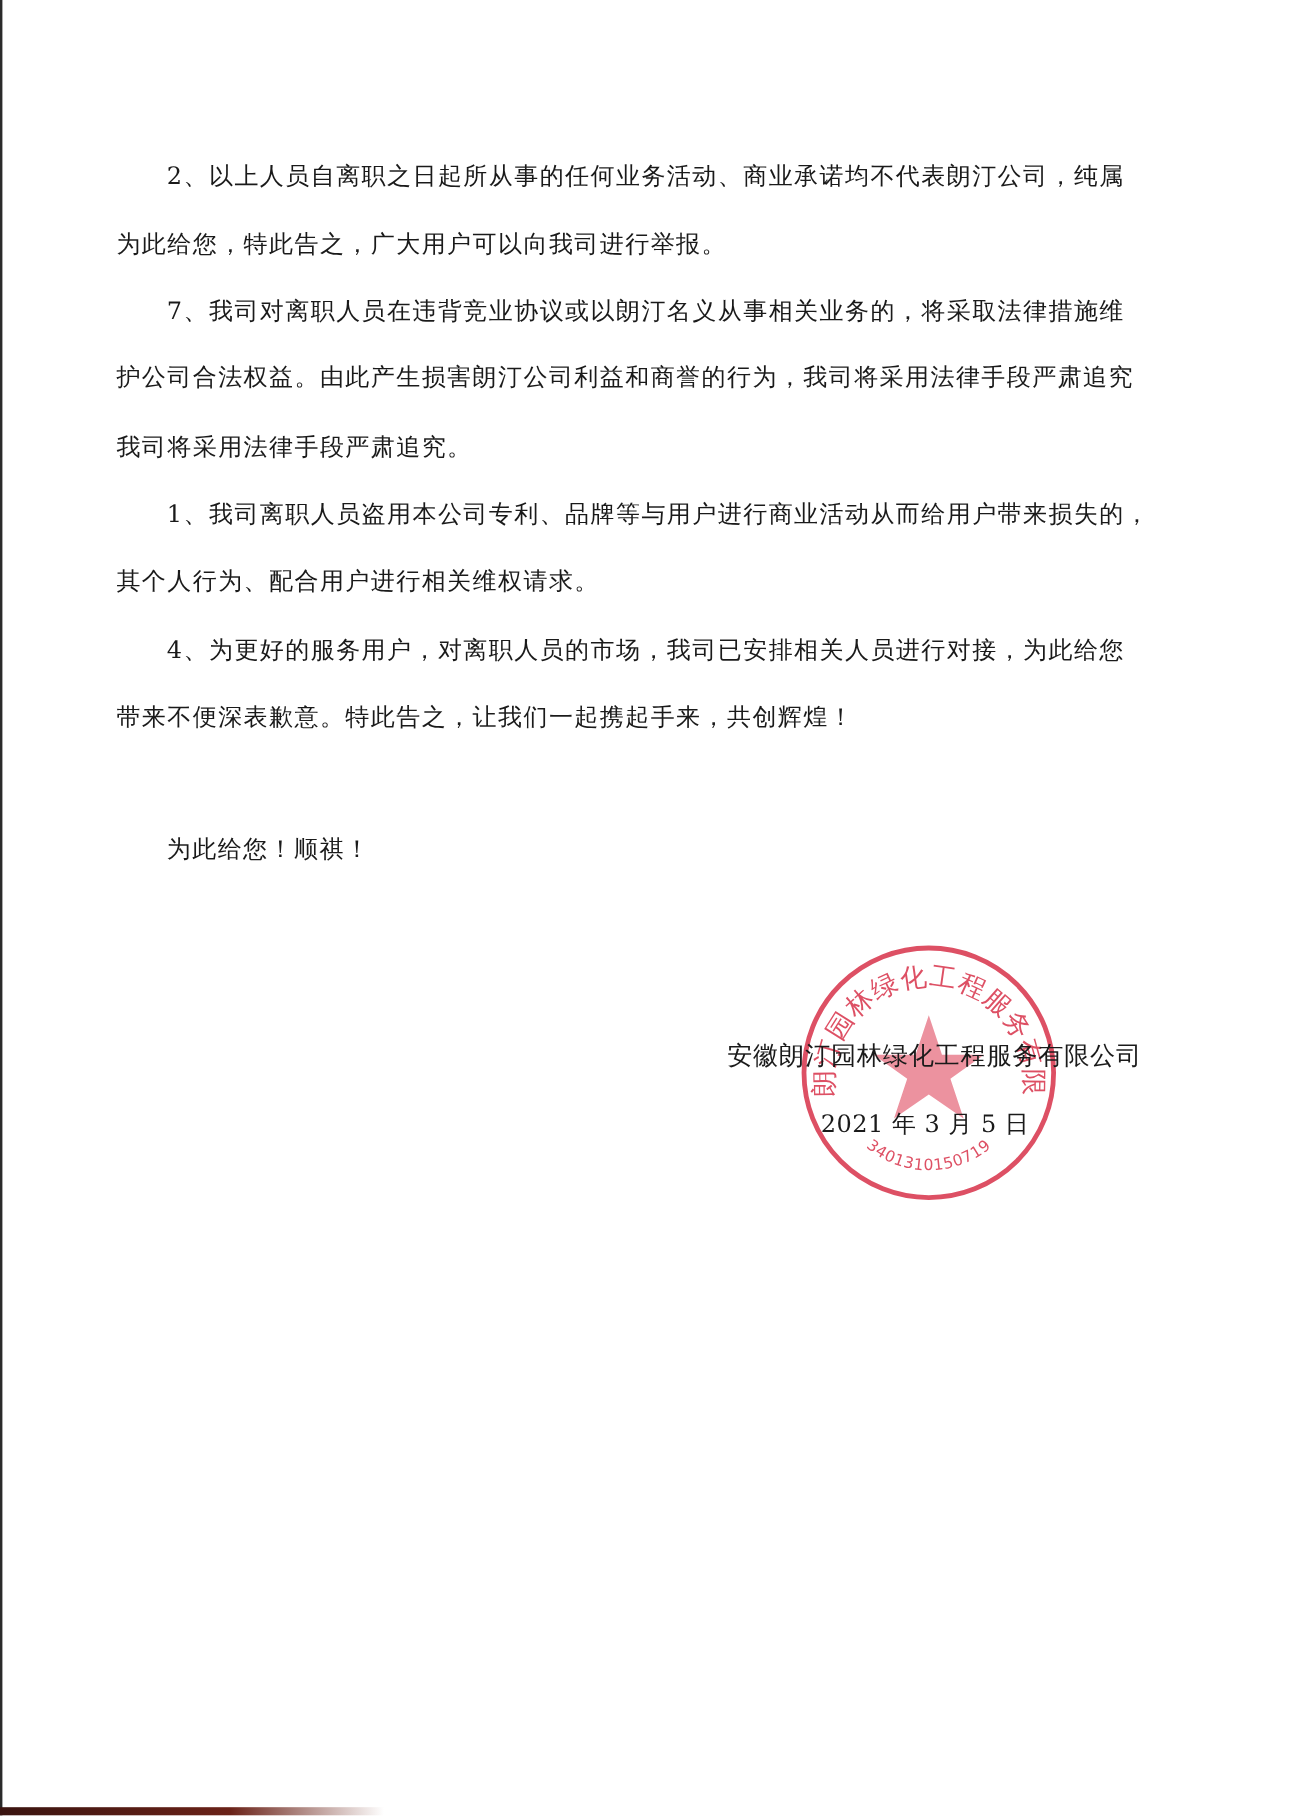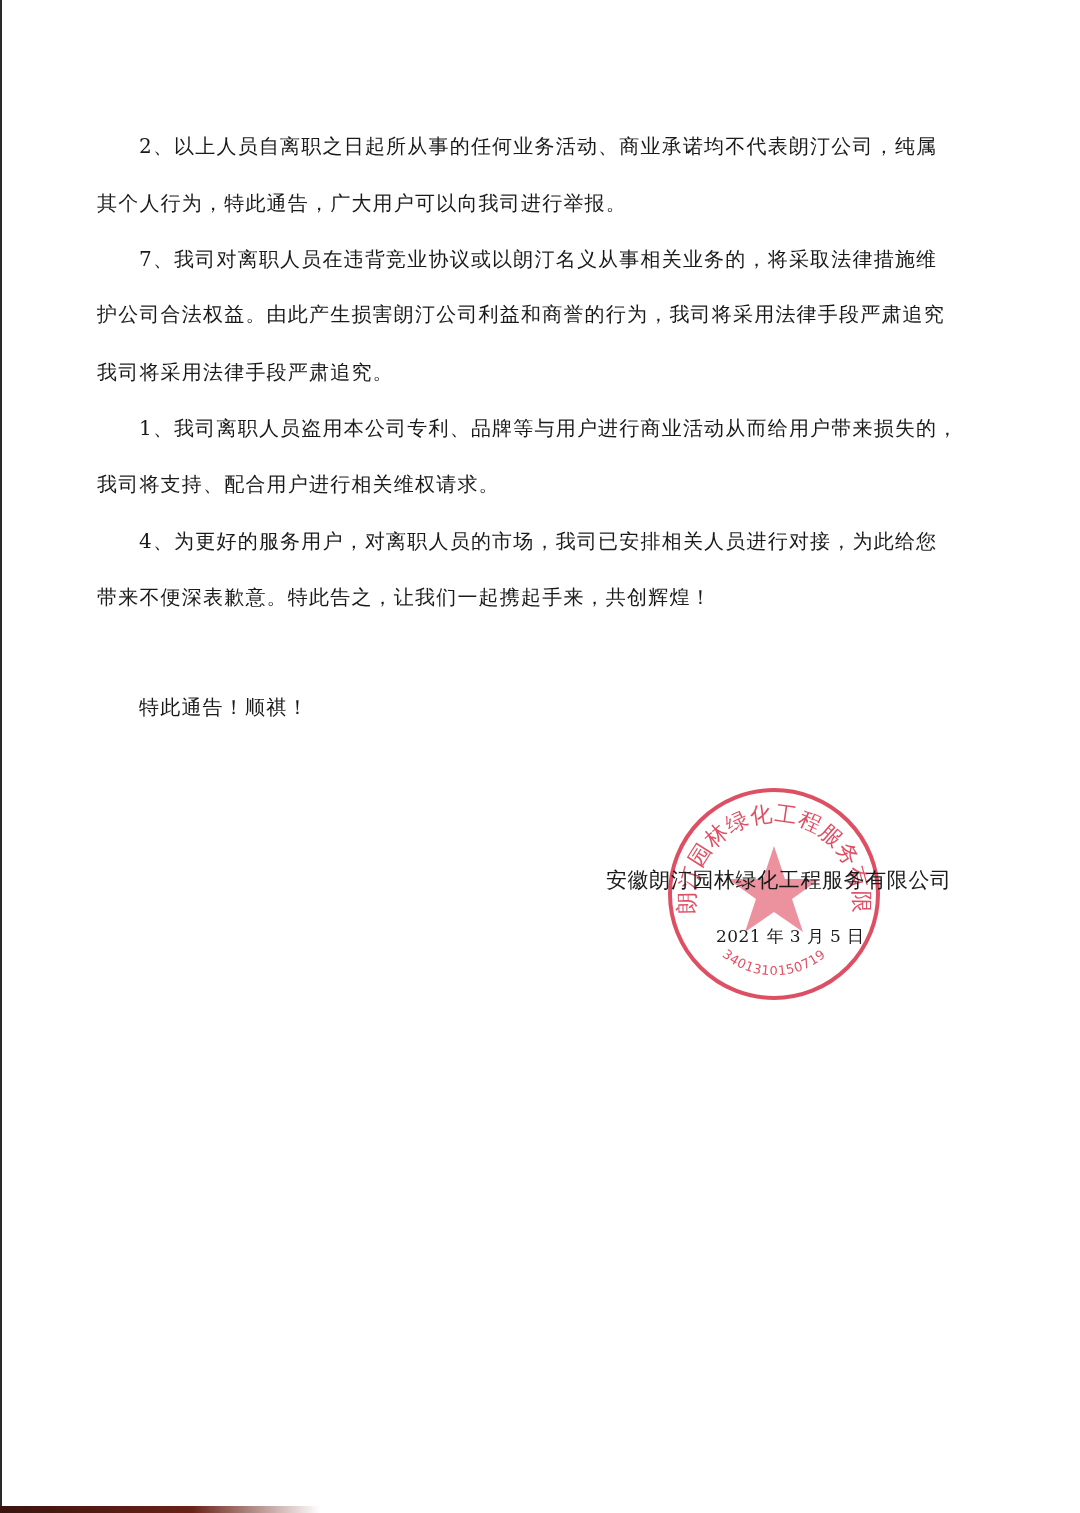--- a/index.html
+++ b/index.html
@@ -12,43 +12,43 @@
   .left-edge { position: absolute; left: 0; top: 0; width: 2px; height: 1513px; background: #2a2a2a; }
   .bottom-strip { position: absolute; left: 0; top: 1506px; width: 320px; height: 7px;
     background: linear-gradient(90deg, #3a1410, #6a2218 60%, rgba(120,40,30,0)); }
   .doc { position: absolute; left: 0; top: 0; width: 1080px; }
   .line {
     position: absolute; left: 97px; font-size: 20px; letter-spacing: 1.2px;
     white-space: nowrap; line-height: 28px;
   }
   .line.indent { left: 139px; }
   .sig-company { position: absolute; left: 606px; top: 866px; font-size: 21px; letter-spacing: 0.6px; white-space: nowrap; line-height: 28px; z-index: 3; }
-  .sig-date { position: absolute; left: 716px; top: 922px; font-size: 17px; letter-spacing: 0.4px; white-space: nowrap; line-height: 28px; z-index: 3; text-align: right; }
+  .sig-date { position: absolute; left: 684px; top: 922px; font-size: 20px; letter-spacing: 0.4px; white-space: nowrap; line-height: 28px; z-index: 3; text-align: right; }
   .stamp { position: absolute; left: 664px; top: 784px; width: 220px; height: 220px; z-index: 2; opacity: 0.85; }
 </style>
 </head>
 <body>
 
 <div class="left-edge"></div>
 
 <div class="doc">
   <div class="line indent" style="top:132px">2、以上人员自离职之日起所从事的任何业务活动、商业承诺均不代表朗汀公司，纯属</div>
-  <div class="line" style="top:189px">其个人行为，特此通告，广大用户可以向我司进行举报。</div>
+  <div class="line" style="top:189px">为此给您，特此告之，广大用户可以向我司进行举报。</div>
 
   <div class="line indent" style="top:245px">7、我司对离职人员在违背竞业协议或以朗汀名义从事相关业务的，将采取法律措施维</div>
   <div class="line" style="top:300px">护公司合法权益。由此产生损害朗汀公司利益和商誉的行为，我司将采用法律手段严肃追究</div>
   <div class="line" style="top:358px">我司将采用法律手段严肃追究。</div>
 
   <div class="line indent" style="top:414px">1、我司离职人员盗用本公司专利、品牌等与用户进行商业活动从而给用户带来损失的，</div>
-  <div class="line" style="top:470px">我司将支持、配合用户进行相关维权请求。</div>
+  <div class="line" style="top:470px">其个人行为、配合用户进行相关维权请求。</div>
 
   <div class="line indent" style="top:527px">4、为更好的服务用户，对离职人员的市场，我司已安排相关人员进行对接，为此给您</div>
   <div class="line" style="top:583px">带来不便深表歉意。特此告之，让我们一起携起手来，共创辉煌！</div>
 
-  <div class="line indent" style="top:693px">特此通告！顺祺！</div>
+  <div class="line indent" style="top:693px">为此给您！顺祺！</div>
 
   <svg class="stamp" viewBox="0 0 220 220">
     <defs>
       <path id="topArc" d="M 32 135 A 80 80 0 1 1 188 135"></path>
       <path id="botArc" d="M 40 150 A 80 80 0 0 0 180 150"></path>
     </defs>
     <circle cx="110" cy="110" r="104" fill="none" stroke="#d8324a" stroke-width="4"></circle>
     <polygon points="110,62 121,95 156,95 128,115 139,148 110,128 81,148 92,115 64,95 99,95" fill="#e2546a" opacity="0.75"></polygon>
     <text font-size="22" fill="#d8324a" font-family="DejaVu Sans, sans-serif" letter-spacing="1">
       <textPath href="#topArc" startOffset="50%" text-anchor="middle">安徽朗汀园林绿化工程服务有限公司</textPath>

